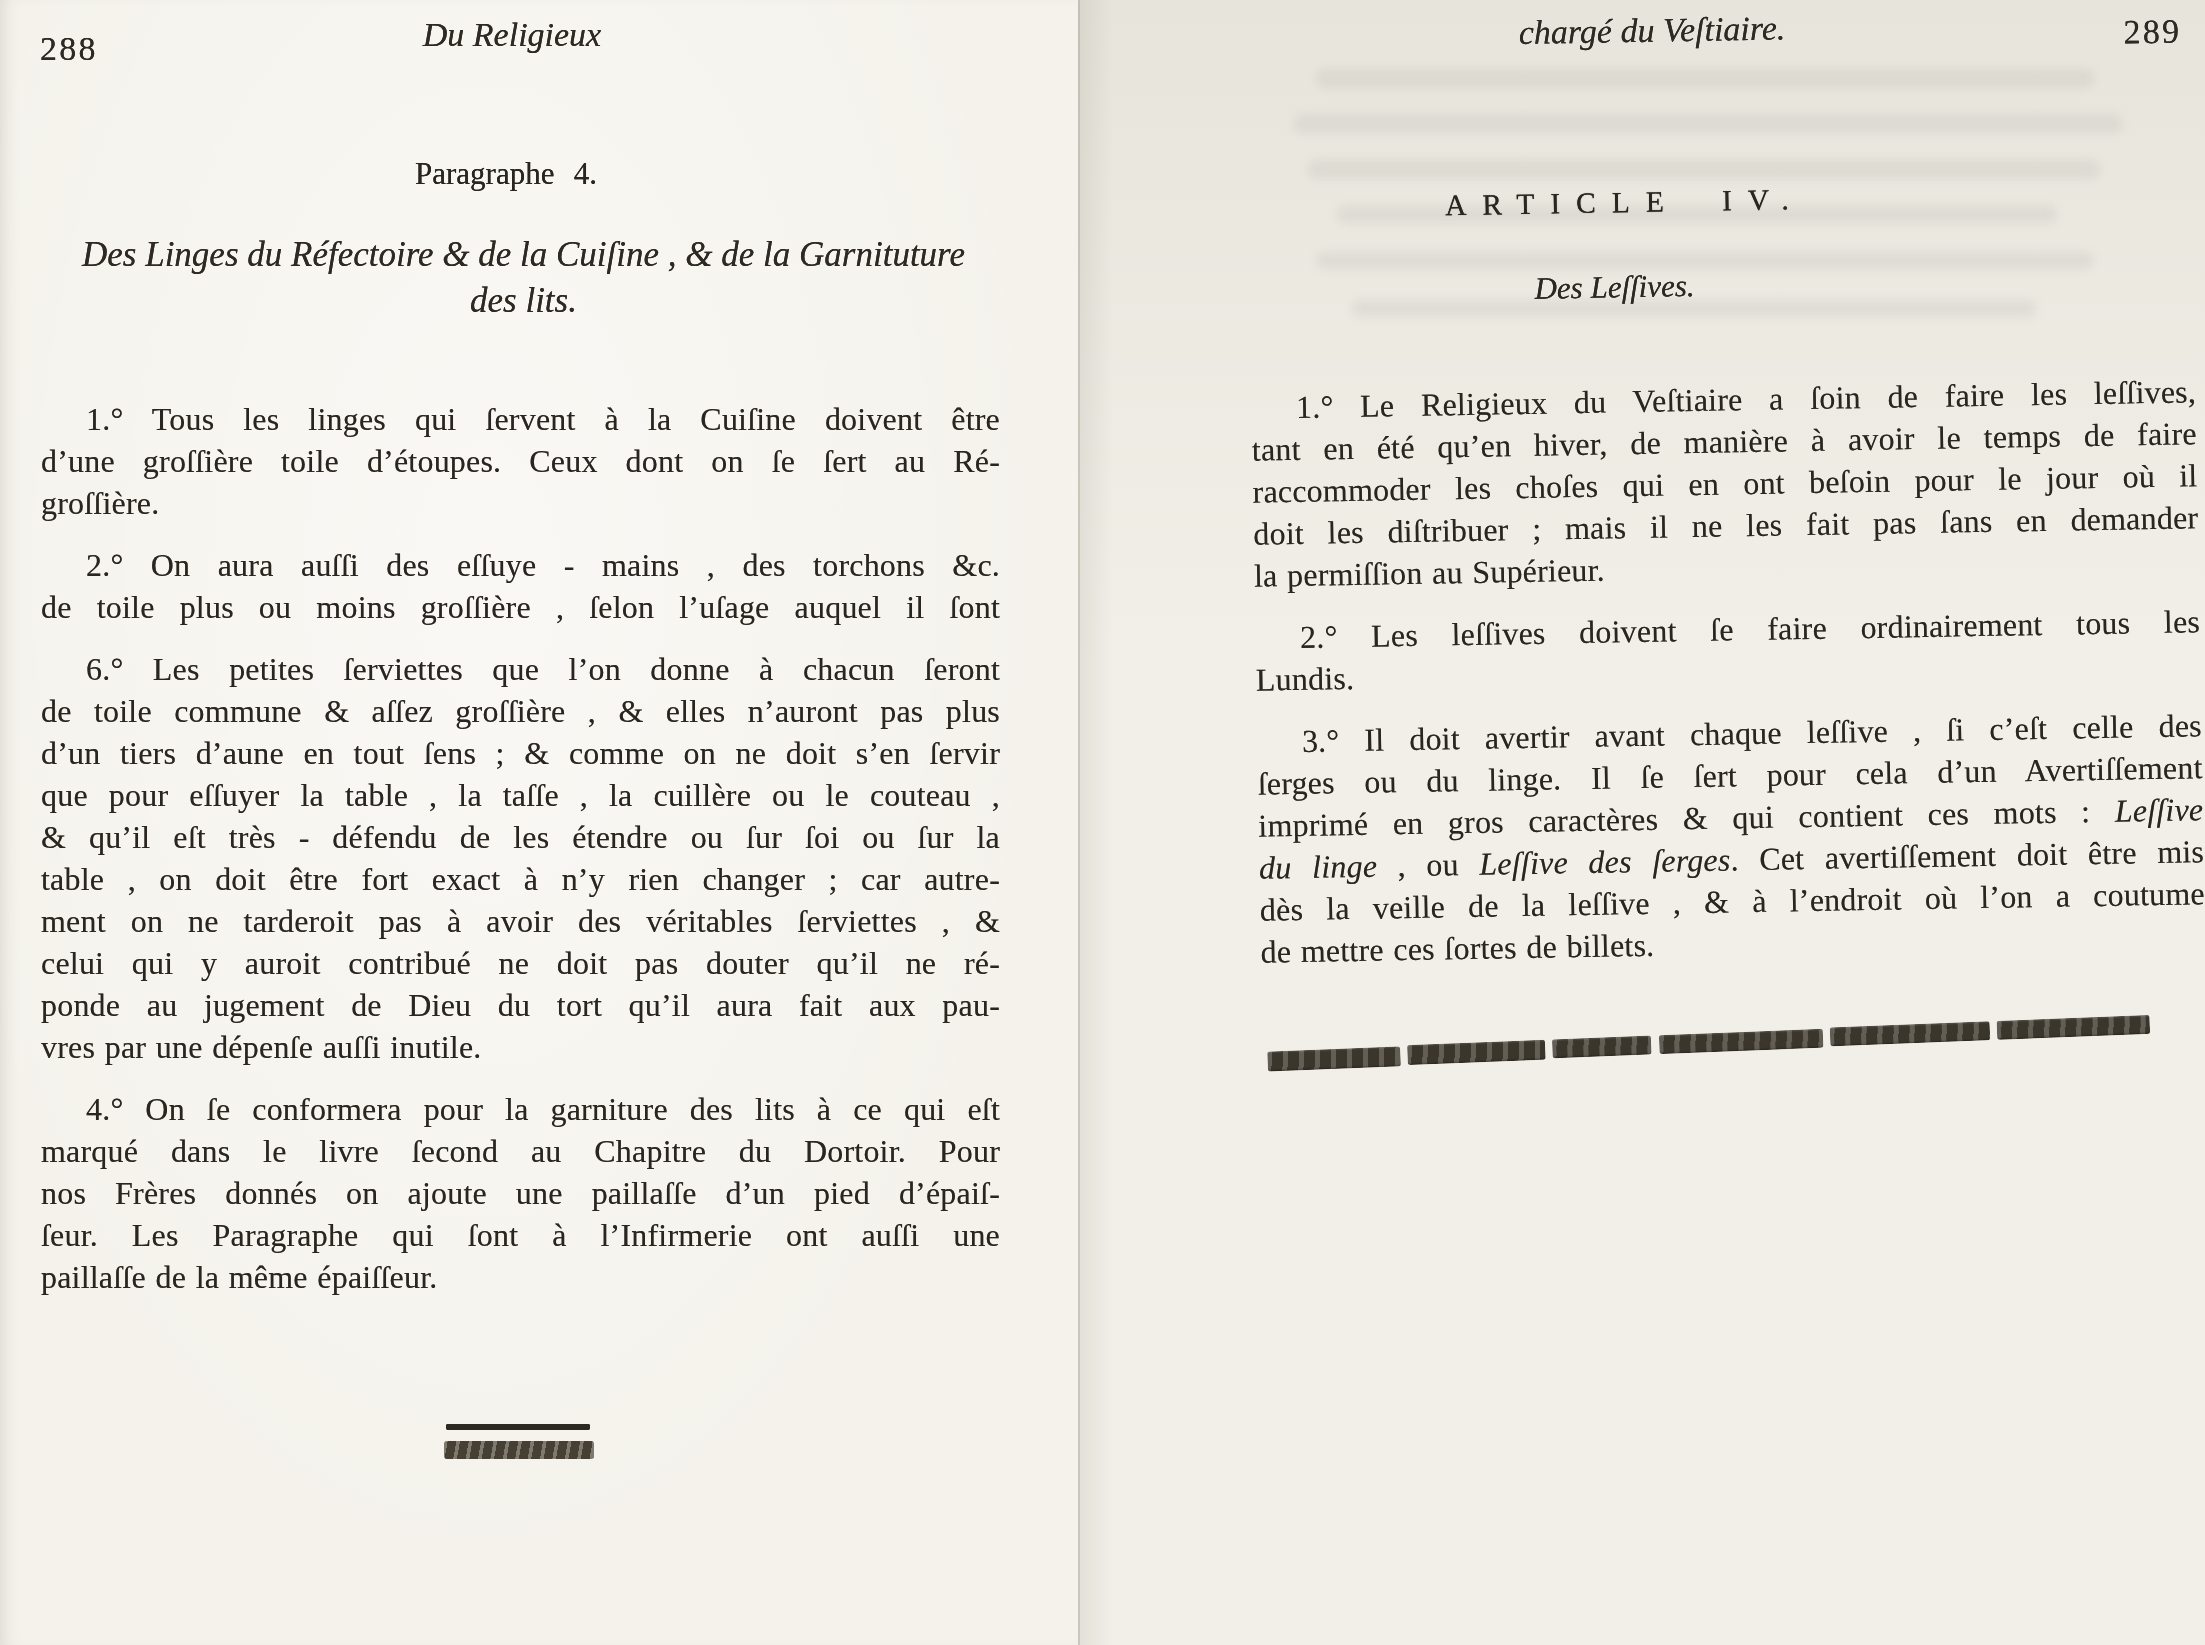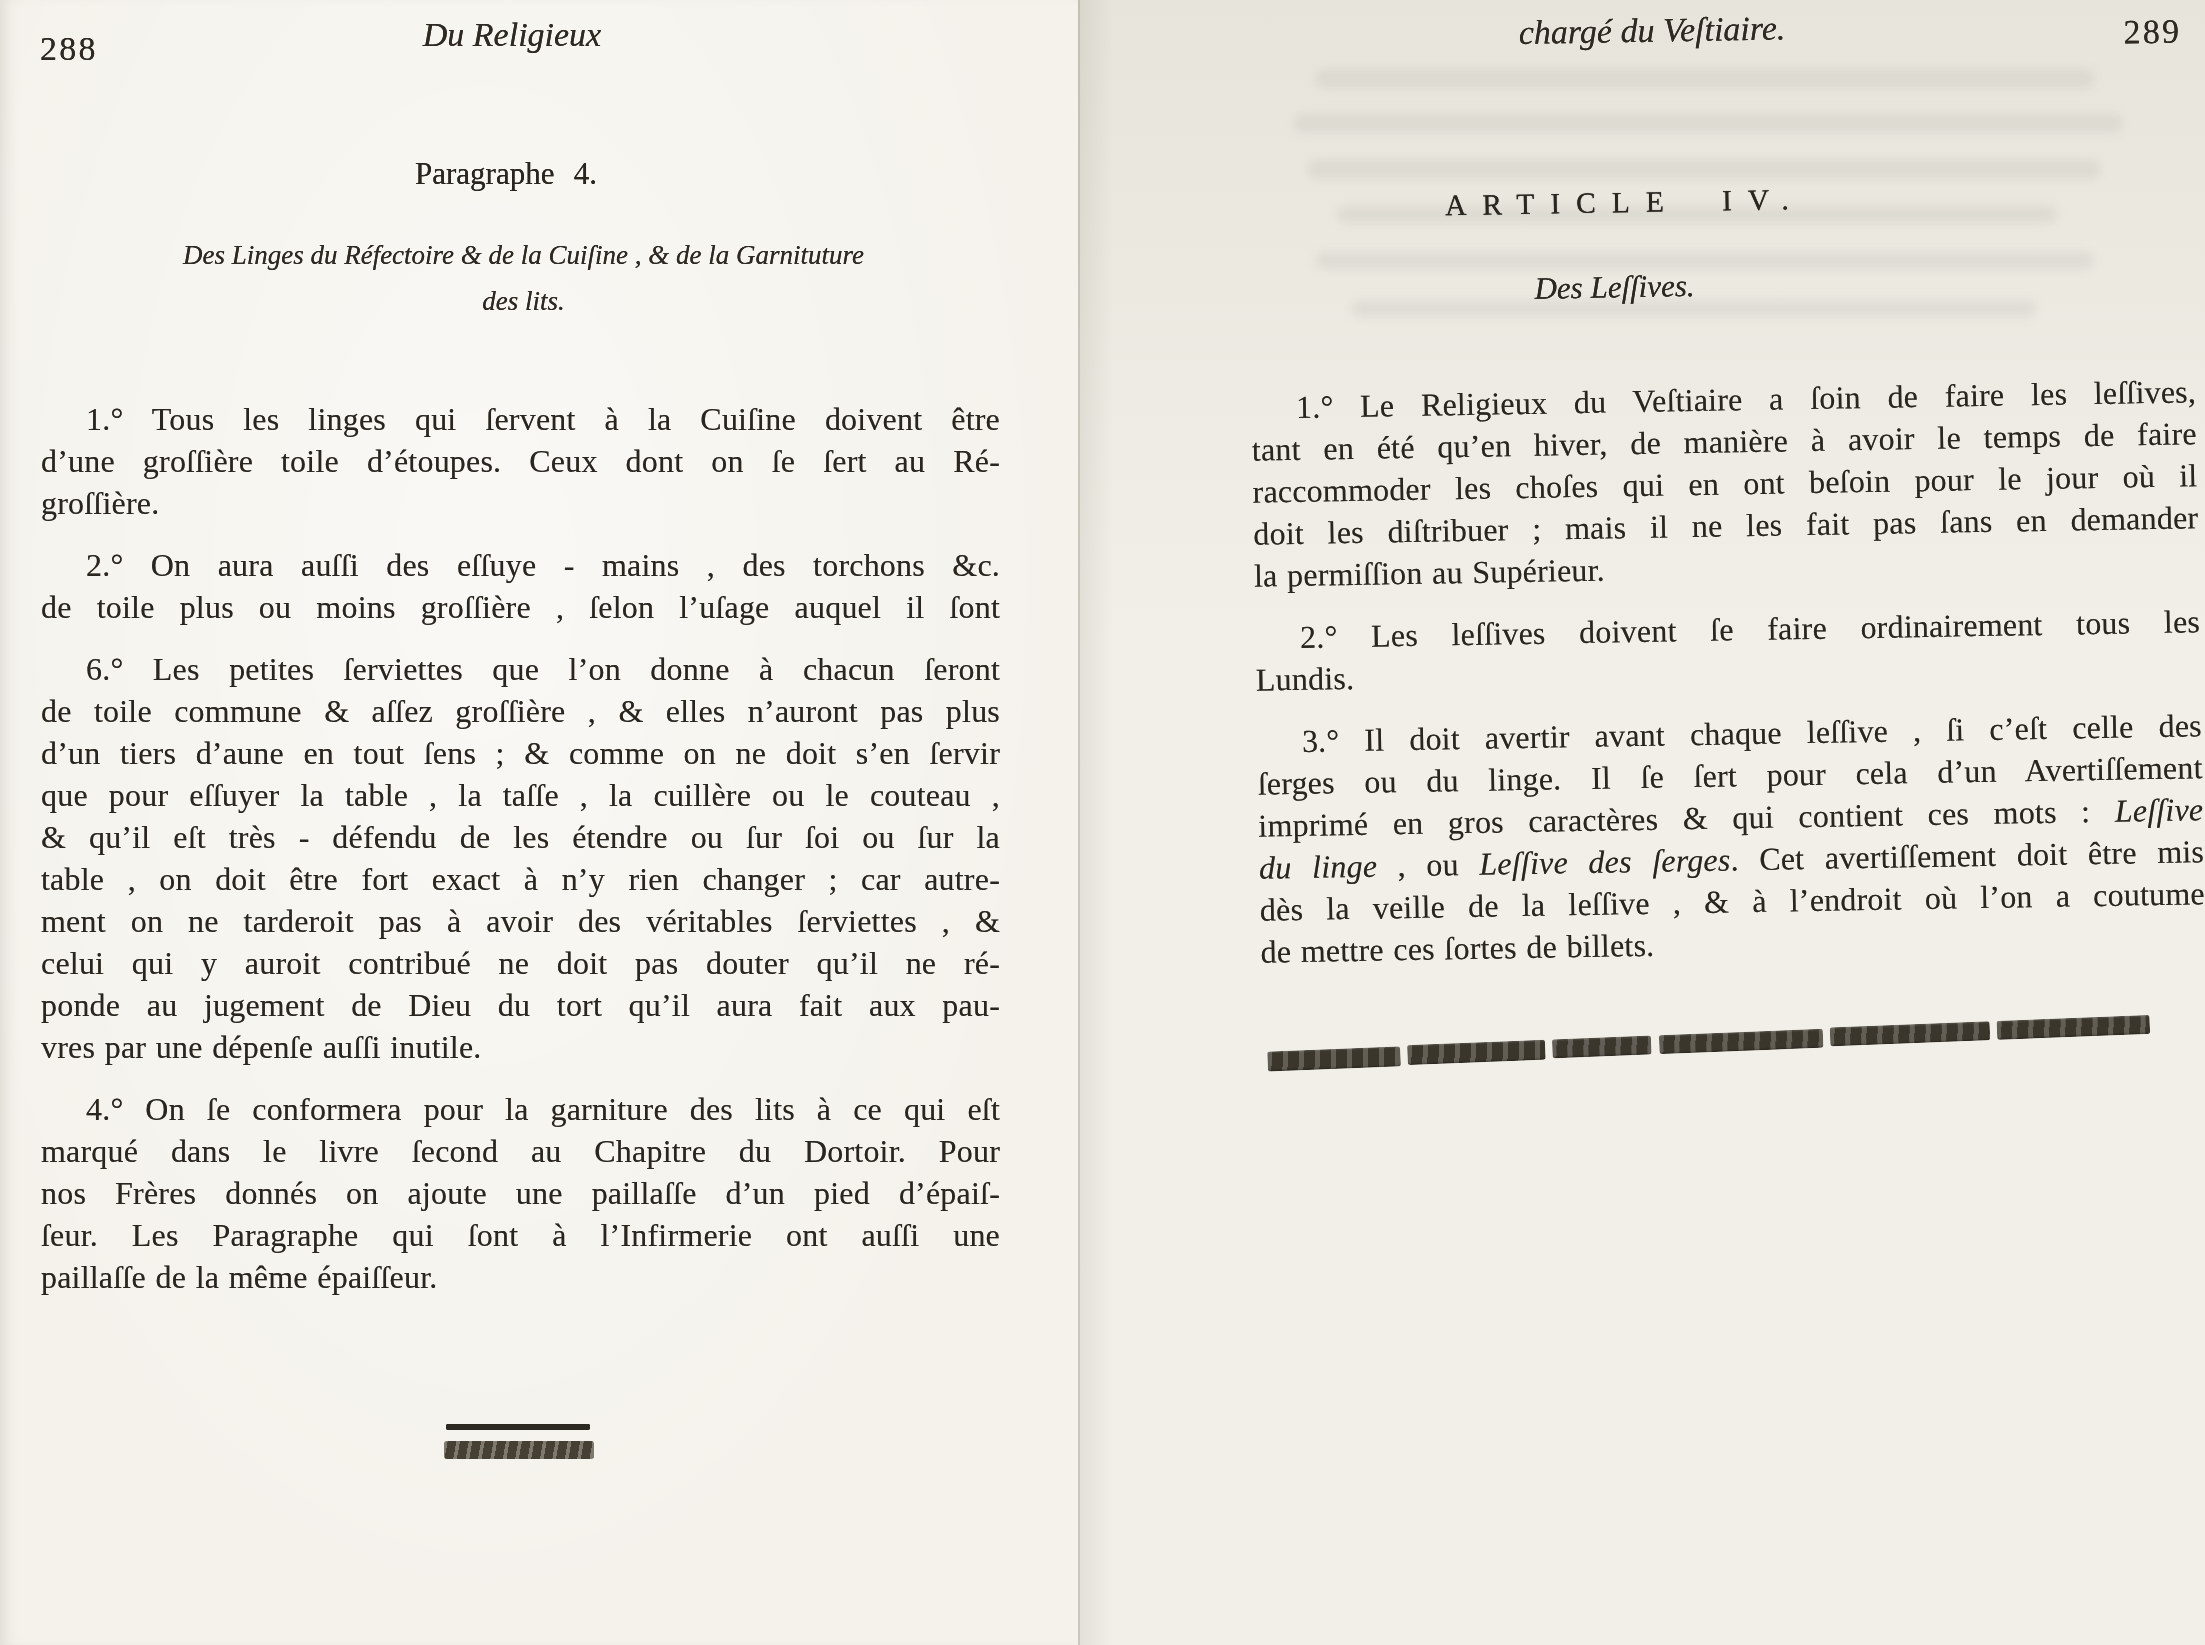--- a/index.html
+++ b/index.html
@@ -90,21 +90,21 @@
     color: #29251f;
     text-shadow: 0 0 0.6px currentColor;
   }
   .subtitle {
     position: absolute;
     top: 232px;
     left: 41px;
     width: 965px;
     text-align: center;
     font-style: italic;
-    font-size: 27px;
+    font-size: 35px;
     line-height: 46px;
     color: #2e2a23;
     text-shadow: 0 0 0.5px currentColor;
   }
   .article-heading {
     position: absolute;
     margin: 0;
     width: 100%;
     top: 186px;
     text-align: center;

